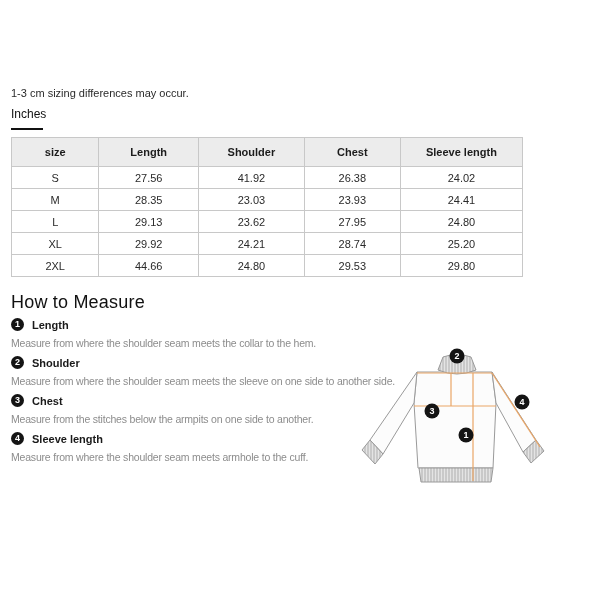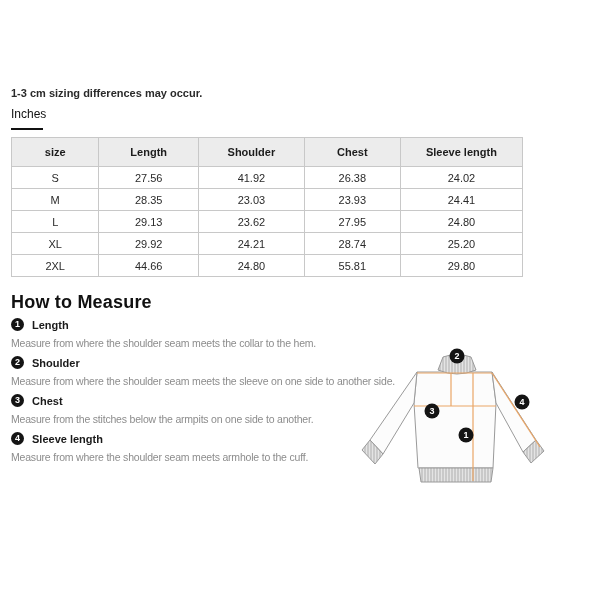--- a/index.html
+++ b/index.html
@@ -1,30 +1,30 @@
 <!DOCTYPE html>
 <html><head>
 <meta charset="utf-8">
 <style>
   * { margin:0; padding:0; box-sizing:border-box; }
   html,body { width:600px; height:600px; background:#ffffff; overflow:hidden;
               font-family:"Liberation Sans", sans-serif; color:#1a1a1a; position:relative; }
 
-  .note { position:absolute; left:11px; top:87px; font-size:11px; color:#2a2a2a;font-weight:bold; }
+  .note { position:absolute; left:11px; top:87px; font-size:11px; color:#2a2a2a; }
 
   .unit-label { position:absolute; left:11px; top:107px; font-size:12px; font-weight:normal; color:#111; }
   .unit-underline { position:absolute; left:11px; top:128px; width:32px; height:2px; background:#111; }
 
   table.size-table { position:absolute; left:11px; top:137px; width:512px;
                      border-collapse:collapse; font-size:11px; table-layout:fixed; }
   table.size-table th { background:#ececec; font-weight:bold; color:#1c1c1c;
                         border:1px solid #c8c8c8; height:29px; text-align:center; }
   table.size-table td { border:1px solid #c8c8c8; height:22px; text-align:center; color:#2a2a2a; }
 
-  .htm-title { position:absolute; left:11px; top:292px; font-size:18px; font-weight:bold;
+  .htm-title { position:absolute; left:11px; top:292px; font-size:18px; font-weight:normal;
                color:#111; letter-spacing:0.2px; }
 
   .measure-list { position:absolute; left:11px; top:318px; width:380px; }
   .measure-item { margin-bottom:6px; }
   .measure-label-row { display:flex; align-items:center; gap:8px; height:13px; margin-bottom:6px; }
   .num-badge { width:13px; height:13px; border-radius:50%; background:#141414; color:#fff;
                font-size:9px; font-weight:bold; text-align:center; line-height:13px; flex:0 0 13px; }
   .measure-label { font-size:11px; font-weight:bold; color:#1a1a1a; }
   .measure-desc { font-size:10.5px; letter-spacing:-0.2px; color:#8c8c8c;
                   white-space:nowrap; height:13px; line-height:13px; }
@@ -83,21 +83,21 @@
       <td>XL</td>
       <td>29.92</td>
       <td>24.21</td>
       <td>28.74</td>
       <td>25.20</td>
     </tr>
     <tr>
       <td>2XL</td>
       <td>44.66</td>
       <td>24.80</td>
-      <td>55.81</td>
+      <td>29.53</td>
       <td>29.80</td>
     </tr>
   </tbody>
 </table>
 
 <div class="htm-title">How to Measure</div>
 
 <div class="measure-list">
   <div class="measure-item">
     <div class="measure-label-row">

